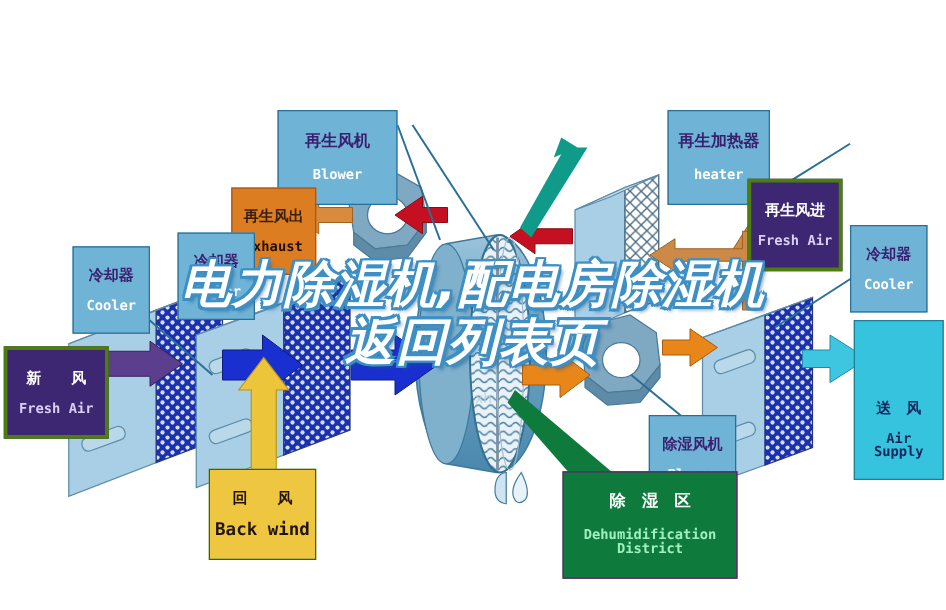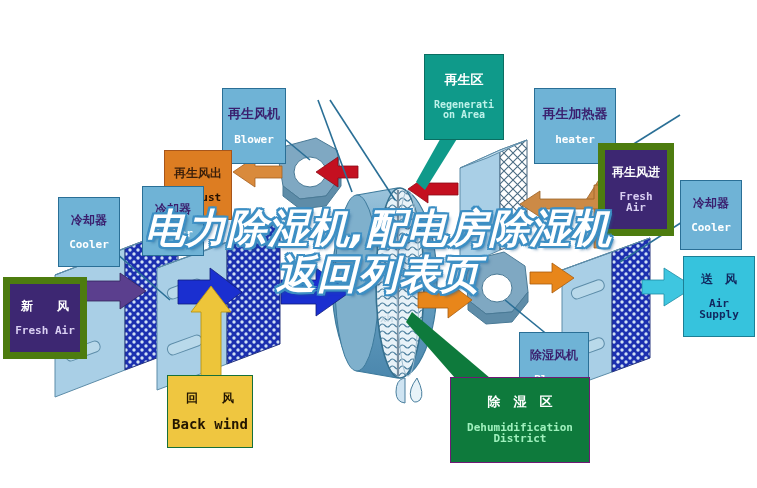--- a/index.html
+++ b/index.html
@@ -46,34 +46,34 @@
   .skyA .en{ color:#ffffff; }
 
   .teal{ background:#0f9a8a; border:1px solid #0a6e62; }
   .teal .cn{ color:#ffffff; }
   .teal .en{ color:#bdf2ea; }
 
   .orange{ background:#dd7d22; border:1px solid #a8551a; }
   .orange .cn{ color:#3a1f0a; }
   .orange .en{ color:#241000; }
 
-  .purple{ background:#3d2772; border:7px solid #4d7c0f; }
+  .purple{ background:#3d2772; border:3px solid #4d7c0f; }
   .purple .cn{ color:#ffffff; }
   .purple .en{ color:#d9cff2; }
 
   .yellow{ background:#efc640; border:1px solid #16703a; }
   .yellow .cn{ color:#221500; }
   .yellow .en{ color:#221500; }
 
   .green{ background:#0e7a3c; border:1px solid #701a75; }
   .green .cn{ color:#ffffff; }
   .green .en{ color:#9ff0bd; }
 
   .cyan{ background:#36c3dd; border:1px solid #1c7f95; }
-  .cyan .cn{ color:#11275e; }
+  .cyan .cn{ color:#11275e;margin-top:47px; }
   .cyan .en{ color:#11275e; }
 
   
   #watermark{
     position:absolute;
     left:0; top:205px;
     width:757px;
     text-align:center;
     z-index:70;
     pointer-events:none;
@@ -248,37 +248,32 @@
       <polygon points="452,118 470,118 425,190 416,182" fill="#0f9a8a"></polygon>
       <polygon points="449,110 462,118 443,126" fill="#0f9a8a"></polygon>
     </g>
 
     <g>
       <polygon points="455,378 490,378 412,312 406,322" fill="#0e7a3c"></polygon>
     </g>
   </svg>
 
 
-  <div class="lbl sky" style="left:222px;top:88px;width:64px;padding:4px 2px;font-size:13px;">
+  <div class="lbl sky" style="left:222px;top:88px;width:96px;padding:4px 2px;font-size:13px;">
     <span class="cn" style="font-size:13px;">再生风机</span>
     <span class="en" style="font-size:11px;">Blower</span>
   </div>
 
-  <div class="lbl teal" style="left:424px;top:54px;width:80px;padding:4px 2px;font-size:13px;">
-    <span class="cn" style="font-size:13px;">再生区</span>
-    <span class="en" style="font-size:10px;">Regenerati
-on Area</span>
-  </div>
 
   <div class="lbl sky" style="left:534px;top:88px;width:82px;padding:4px 2px;font-size:13px;">
     <span class="cn" style="font-size:13px;">再生加热器</span>
     <span class="en" style="font-size:11px;">heater</span>
   </div>
 
-  <div class="lbl orange" style="left:164px;top:150px;width:68px;padding:3px 2px;font-size:12px;">
+  <div class="lbl orange" style="left:185px;top:150px;width:68px;padding:3px 2px;font-size:12px;">
     <span class="cn" style="font-size:12px;">再生风出</span>
     <span class="en" style="font-size:11px;">Exhaust</span>
   </div>
 
   <div class="lbl purple" style="left:598px;top:143px;width:76px;padding:3px 2px;font-size:12px;">
     <span class="cn" style="font-size:12px;">再生风进</span>
     <span class="en" style="font-size:11px;">Fresh Air</span>
   </div>
 
   <div class="lbl sky" style="left:680px;top:180px;width:62px;padding:3px 2px;font-size:12px;">

